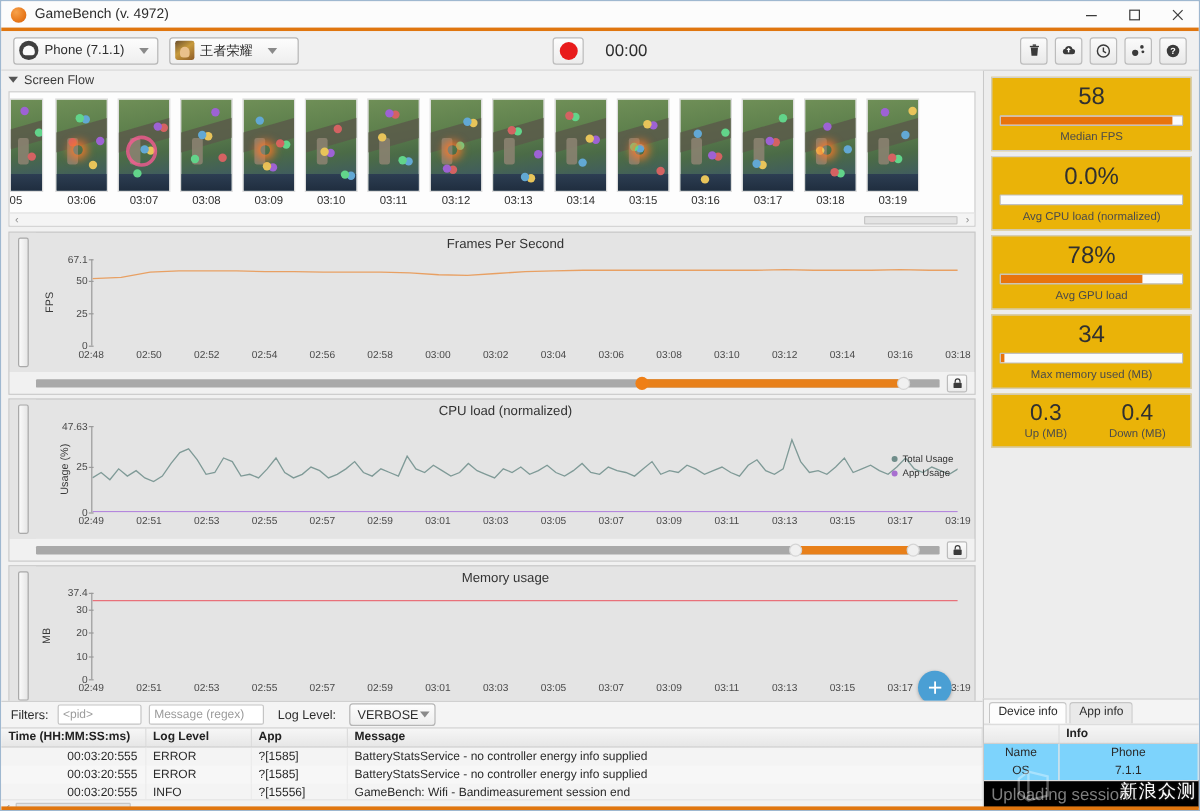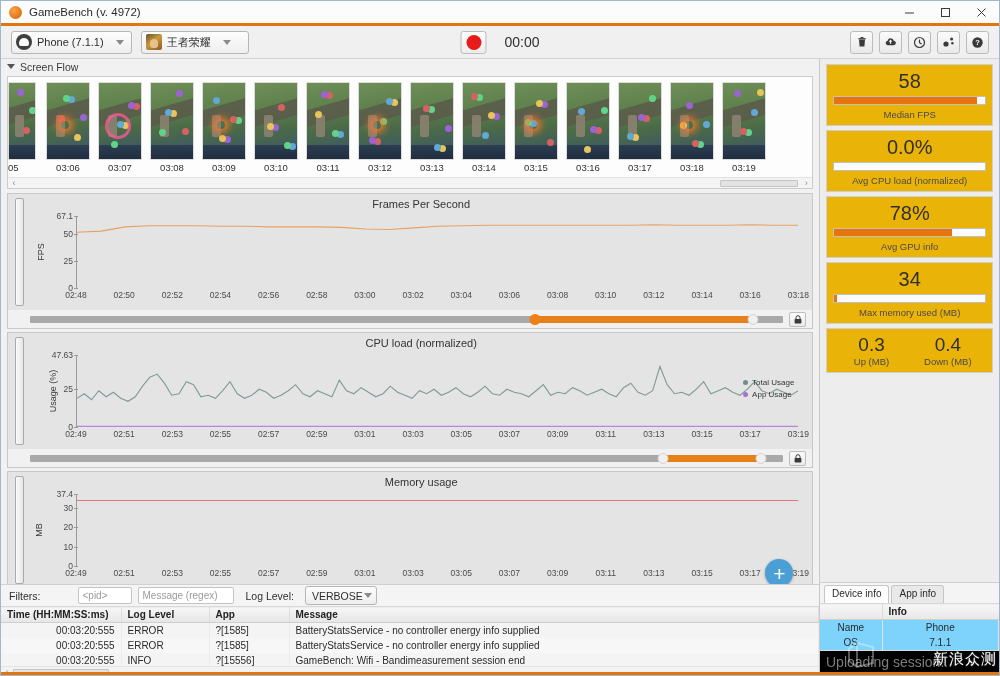--- a/index.html
+++ b/index.html
@@ -297,21 +297,21 @@
     padding: 0 8px; font-size: 10.5px; color: #2d2d2d;
   }
   .filter-bar .lab { margin-right: 7px; }
   .finput {
     height: 17px; background: #fff;
     border: 1px solid #c4c4c4; border-radius: 2px;
     font-size: 10px; color: #9b9b9b;
     padding: 0 4px; display: flex; align-items: center;
     margin-right: 6px;
   }
-  #pid-input { width: 54px; margin-left: 30px; }
+  #pid-input { width: 70px; }
   #msg-input { width: 96px; }
   .loglevel-combo {
     height: 19px; min-width: 72px; margin-left: 4px;
     background: linear-gradient(#fdfdfd,#eeeeee);
     border: 1px solid #b6b6b6; border-radius: 3px;
     display: flex; align-items: center;
     padding: 0 4px 0 6px; font-size: 10.5px; color: #2d2d2d;
   }
   .loglevel-combo .caret {
     margin-left: auto;
@@ -949,21 +949,21 @@
             <div class="stat-bar">
               <div class="stat-fill" style="width:0%;background:#e8740d"></div>
             </div>
             <div class="stat-lbl">Avg CPU load (normalized)</div>
           </div>
           <div class="stat-card">
             <div class="stat-val">78%</div>
             <div class="stat-bar">
               <div class="stat-fill" style="width:78%;background:#e8740d"></div>
             </div>
-            <div class="stat-lbl">Avg GPU info</div>
+            <div class="stat-lbl">Avg GPU load</div>
           </div>
           <div class="stat-card">
             <div class="stat-val">34</div>
             <div class="stat-bar">
               <div class="stat-fill" style="width:2%;background:#e8740d"></div>
             </div>
             <div class="stat-lbl">Max memory used (MB)</div>
           </div>
           <div class="stat-card netcard">
             <div>

